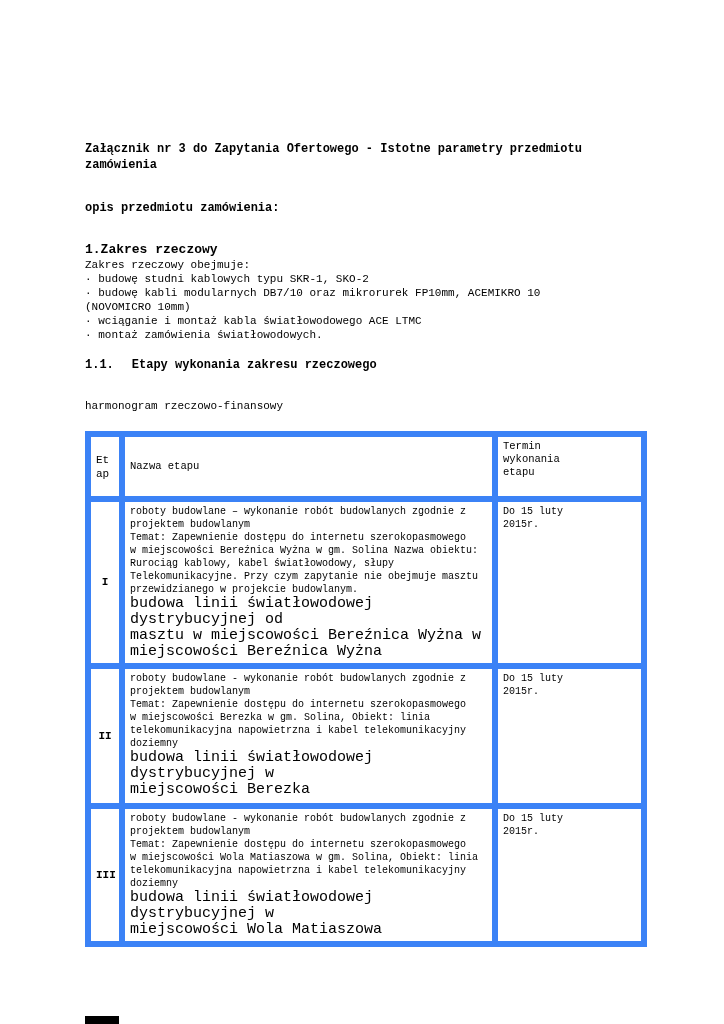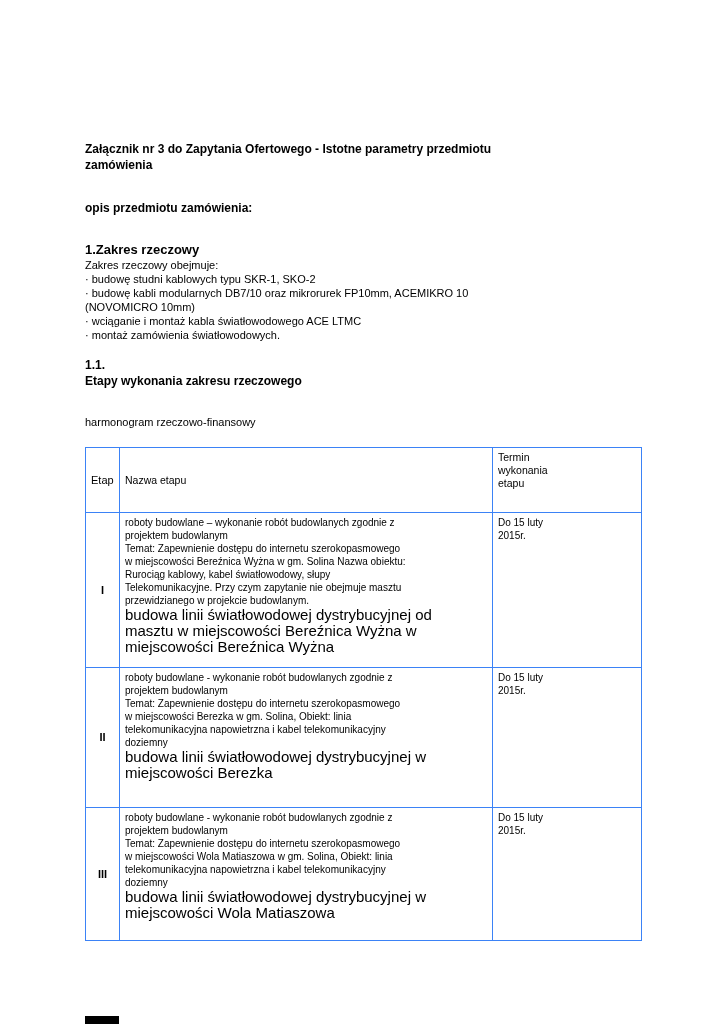--- a/index.html
+++ b/index.html
@@ -1,39 +1,39 @@
 <!DOCTYPE html>
 <html><head>
 <meta charset="utf-8">
 <style>
   html, body { margin: 0; padding: 0; background: #ffffff; }
   .page {
     position: relative;
     width: 684px;
     height: 1024px;
     background: #ffffff;
-    font-family: Liberation Sans, sans-serif;
+    font-family: Liberation Mono, monospace;
     color: #000000;
     overflow: hidden;
   }
   .content { position: absolute; left: 85px; top: 141px; width: 556px; }
 
   .doc-title { font-size: 12px; font-weight: bold; line-height: 16px; white-space: pre-line; }
   .doc-subtitle { font-size: 12px; font-weight: bold; line-height: 16px; margin-top: 27px; }
   .sec1-heading { font-size: 13px; font-weight: bold; line-height: 16px; margin-top: 26px; }
   .body-text { font-size: 11px; line-height: 14px; }
   ul.scope-list { list-style: none; margin: 0; padding: 0; }
   .bullet { white-space: pre-line; }
-  .sec11-heading { font-size: 12px; font-weight: bold; line-height: 16px; margin-top: 15px; display: flex; flex-direction: column; }
+  .sec11-heading { font-size: 12px; font-weight: bold; line-height: 16px; margin-top: 15px; display: flex; }
   .sec11-num { margin-right: 18px; }
   .harmonogram { font-size: 11px; line-height: 14px; margin-top: 26px; }
 
   table.etapy { border-collapse: collapse; table-layout: fixed; width: 556px; margin-top: 18px; }
   .etapy th, .etapy td {
-    border: 1px solid #3b82f6;
+    border: 6px solid #3b82f6;
     padding: 3px 5px;
     text-align: left;
     vertical-align: top;
     font-weight: normal;
     font-size: 10px;
     line-height: 13px;
   }
   .etapy thead tr { height: 65px; }
   th.h-etap { font-size: 11px; line-height: 14px; vertical-align: middle; word-break: break-all; }
   th.h-nazwa { font-size: 10.5px; vertical-align: middle; }

